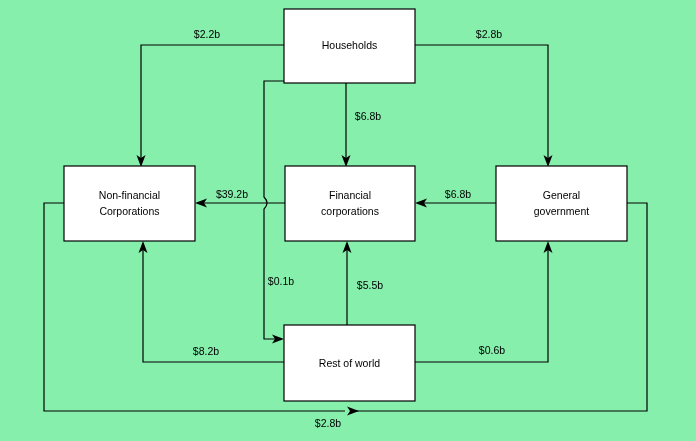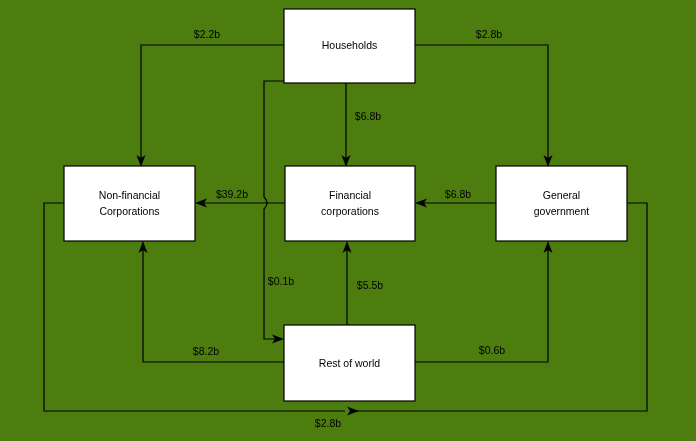--- a/index.html
+++ b/index.html
@@ -7,21 +7,21 @@
     padding: 0;
     background: #ffffff;
   }
   body {
     font-family: "Liberation Sans", sans-serif;
   }
   #diagram-root {
     position: relative;
     width: 696px;
     height: 441px;
-    background: #4d7c0f;
+    background: #86efac;
     overflow: hidden;
   }
   #diagram-svg {
     position: absolute;
     left: 0;
     top: 0;
     width: 696px;
     height: 441px;
   }
   .node-box {

